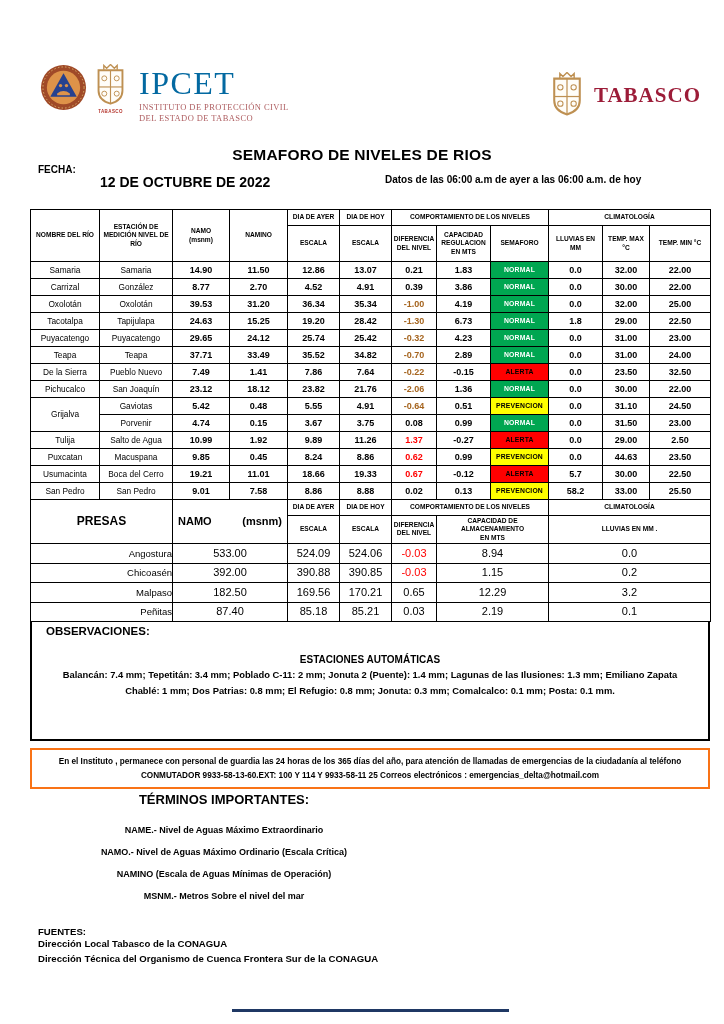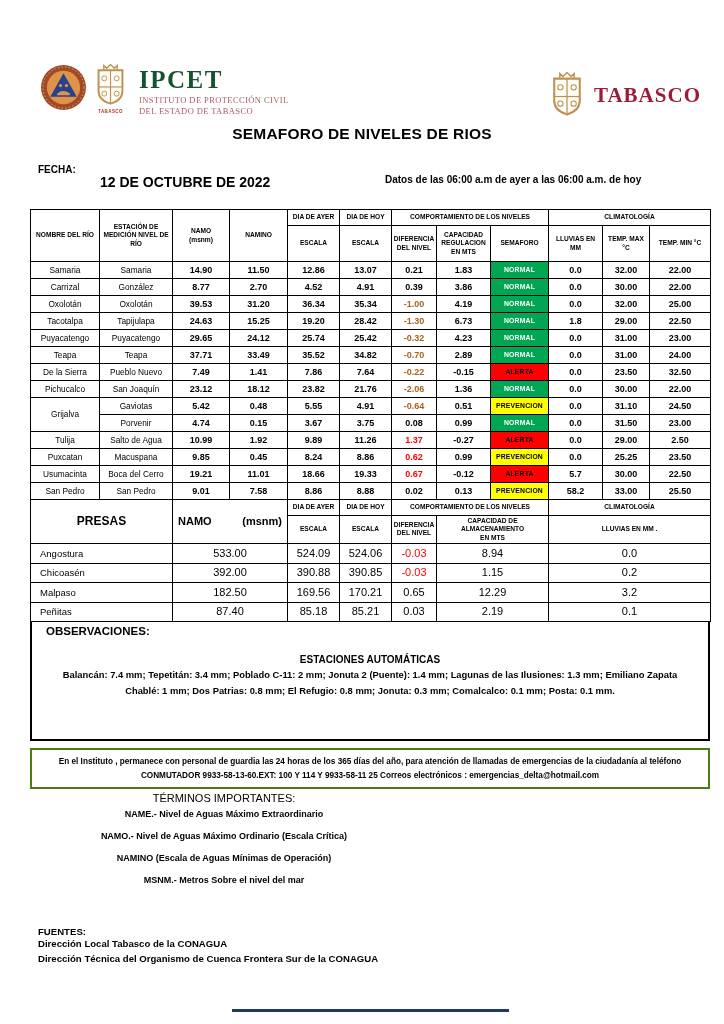--- a/index.html
+++ b/index.html
@@ -8,26 +8,26 @@
     width:724px; height:1024px; background:#ffffff; position:relative;
     font-family:"Liberation Sans", sans-serif; color:#000;
     -webkit-font-smoothing: antialiased;
   }
 
   
   .logo-left { position:absolute; left:40px; top:64px; display:flex; align-items:flex-start; gap:7px; }
   .crest-wrap { display:flex; flex-direction:column; align-items:center; }
   .crest-caption { font-size:4.5px; font-weight:bold; color:#B5342C; letter-spacing:0.4px; margin-top:1px; }
   .ipcet-text { margin-left:5px; margin-top:3px; }
-  .ipcet-abbr { font-family:"Liberation Serif", serif; font-weight:bold; font-size:25px; line-height:1; color:#14532d; letter-spacing:1.5px; }
+  .ipcet-abbr { font-family:"Liberation Serif", serif; font-weight:normal; font-size:32px; line-height:1; color:#0369a1; letter-spacing:1.5px; }
   .ipcet-sub { font-family:"Liberation Serif", serif; font-size:8.5px; line-height:1.3; color:#AF5F62; letter-spacing:0.4px; margin-top:3px; }
   .logo-right { position:absolute; left:549px; top:72px; display:flex; align-items:center; gap:9px; }
   .tabasco-word { font-family:"Liberation Serif", serif; font-weight:bold; font-size:21px; color:#9C1C38; letter-spacing:1px; }
 
-  .title { position:absolute; top:125px; left:0; width:724px; text-align:center;
+  .title { position:absolute; top:146px; left:0; width:724px; text-align:center;
            font-size:15.5px; font-weight:bold; letter-spacing:0.2px; }
 
   .fecha-label { position:absolute; left:38px;  top:164px; font-size:10px; font-weight:bold; }
   .fecha-value { position:absolute; left:100px; top:174px; font-size:14px; font-weight:bold; }
   .fecha-nota  { position:absolute; left:385px; top:174px; font-size:10px; font-weight:bold; }
 
   
   .doc { position:absolute; left:30px; top:209px; width:680px; }
   table { border-collapse:collapse; table-layout:fixed; width:680px; }
   th,td { border:1.5px solid #000; padding:0; overflow:hidden; text-align:center; vertical-align:middle; }
@@ -41,33 +41,33 @@
   td.sem { font-size:6.8px; font-weight:bold; letter-spacing:0.2px; }
   .s-normal { background:#00A651; color:#ffffff; }
   .s-alerta { background:#FF0000; color:#000000; }
   .s-prev   { background:#FFFF00; color:#000000; }
 
   .presas-table { margin-top:-1.5px; }
   .presas-table .h2 th { height:24px; }
   .presas-title { font-size:12px; white-space:pre; }
   .presas-namo { font-size:11px; white-space:pre; }
   .presas-table td { height:19.5px; font-size:11px; font-weight:normal; line-height:1; }
-  .presas-table td.name { text-align:left; padding-left:9px; font-size:9.5px; font-weight:normal; }
+  .presas-table td.name { text-align:right; padding-left:9px; font-size:9.5px; font-weight:normal; }
 
   
   .obs-box { border:2px solid #000; border-top:none; width:680px; height:119px; padding:3px 14px; }
   .obs-label { font-size:11.5px; font-weight:bold; text-align:left; }
   .obs-sub { text-align:center; font-size:10px; font-weight:bold; margin-top:17px; }
   .obs-text { text-align:center; font-size:9.4px; font-weight:bold; line-height:1.7; margin-top:2px; padding:0 2px; }
 
-  .inst-box { border:2px solid #4d7c0f; width:680px; margin-top:7px; padding:5px 8px; }
+  .inst-box { border:2px solid #f97316; width:680px; margin-top:7px; padding:5px 8px; }
   .inst-line { text-align:center; font-size:8.2px; font-weight:bold; line-height:1.65; }
 
   .terminos { position:absolute; left:38px; top:792px; width:372px; text-align:center; }
-  .term-title { font-size:11px; font-weight:normal; margin-bottom:5px; }
+  .term-title { font-size:13px; font-weight:bold; margin-bottom:18px; }
   .term-item { font-size:9px; font-weight:bold; margin-bottom:12px; }
 
   .fuentes { position:absolute; left:38px; top:926px; text-align:left; }
   .fuentes-title { font-size:9.6px; font-weight:bold; }
   .fuentes-line { font-size:9.6px; font-weight:bold; line-height:1.55; }
 
   .footer-line { position:absolute; left:232px; top:1009px; width:277px; height:3px; background:#1F3864; }
 </style>
 </head>
 <body>
@@ -328,21 +328,21 @@
       <td class="name">Puxcatan</td>
       <td class="name">Macuspana</td>
       <td>9.85</td>
       <td>0.45</td>
       <td>8.24</td>
       <td>8.86</td>
       <td class="d-red">0.62</td>
       <td>0.99</td>
       <td class="sem s-prev">PREVENCION</td>
       <td>0.0</td>
-      <td>25.25</td>
+      <td>44.63</td>
       <td>23.50</td>
     </tr>
     <tr>
       <td class="name">Usumacinta</td>
       <td class="name">Boca del Cerro</td>
       <td>19.21</td>
       <td>11.01</td>
       <td>18.66</td>
       <td>19.33</td>
       <td class="d-red">0.67</td>

